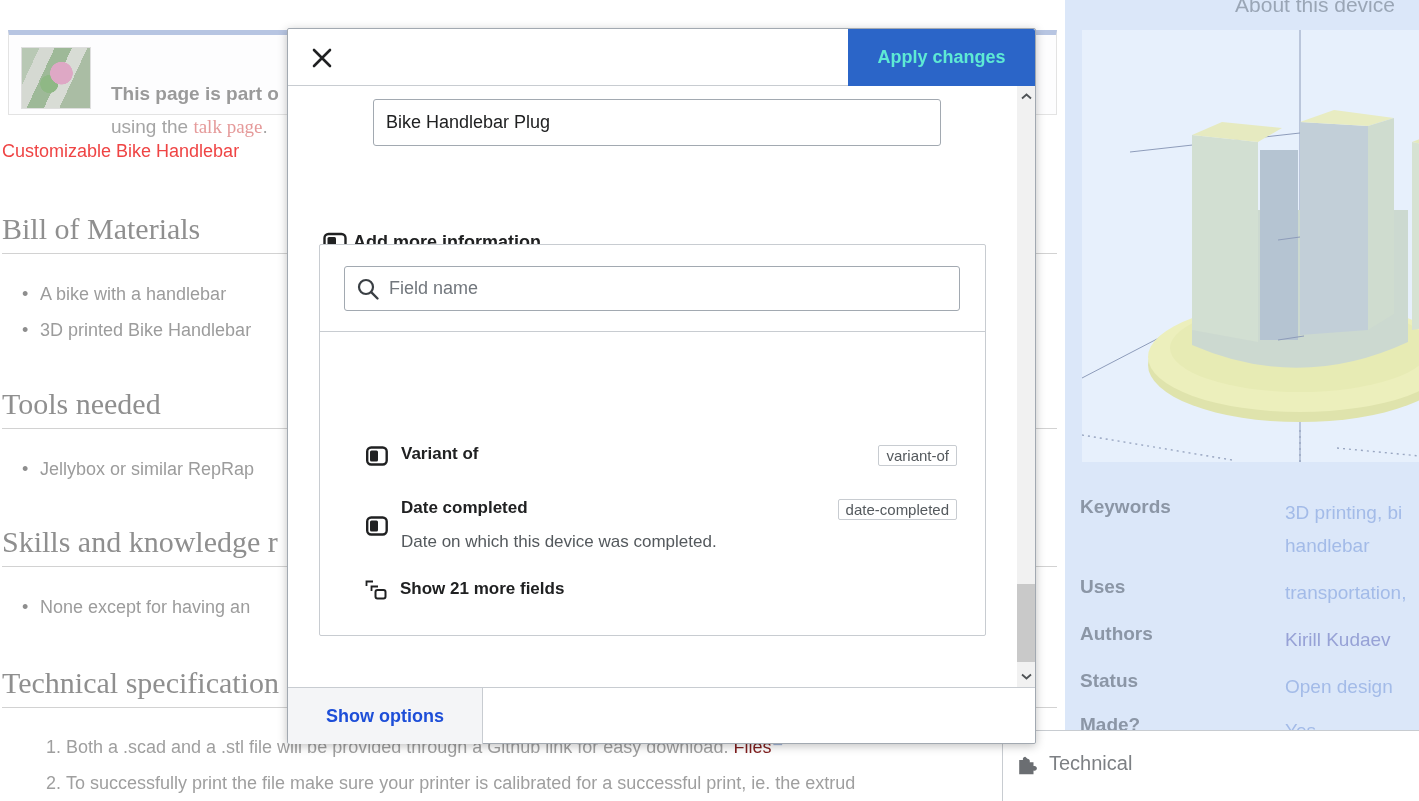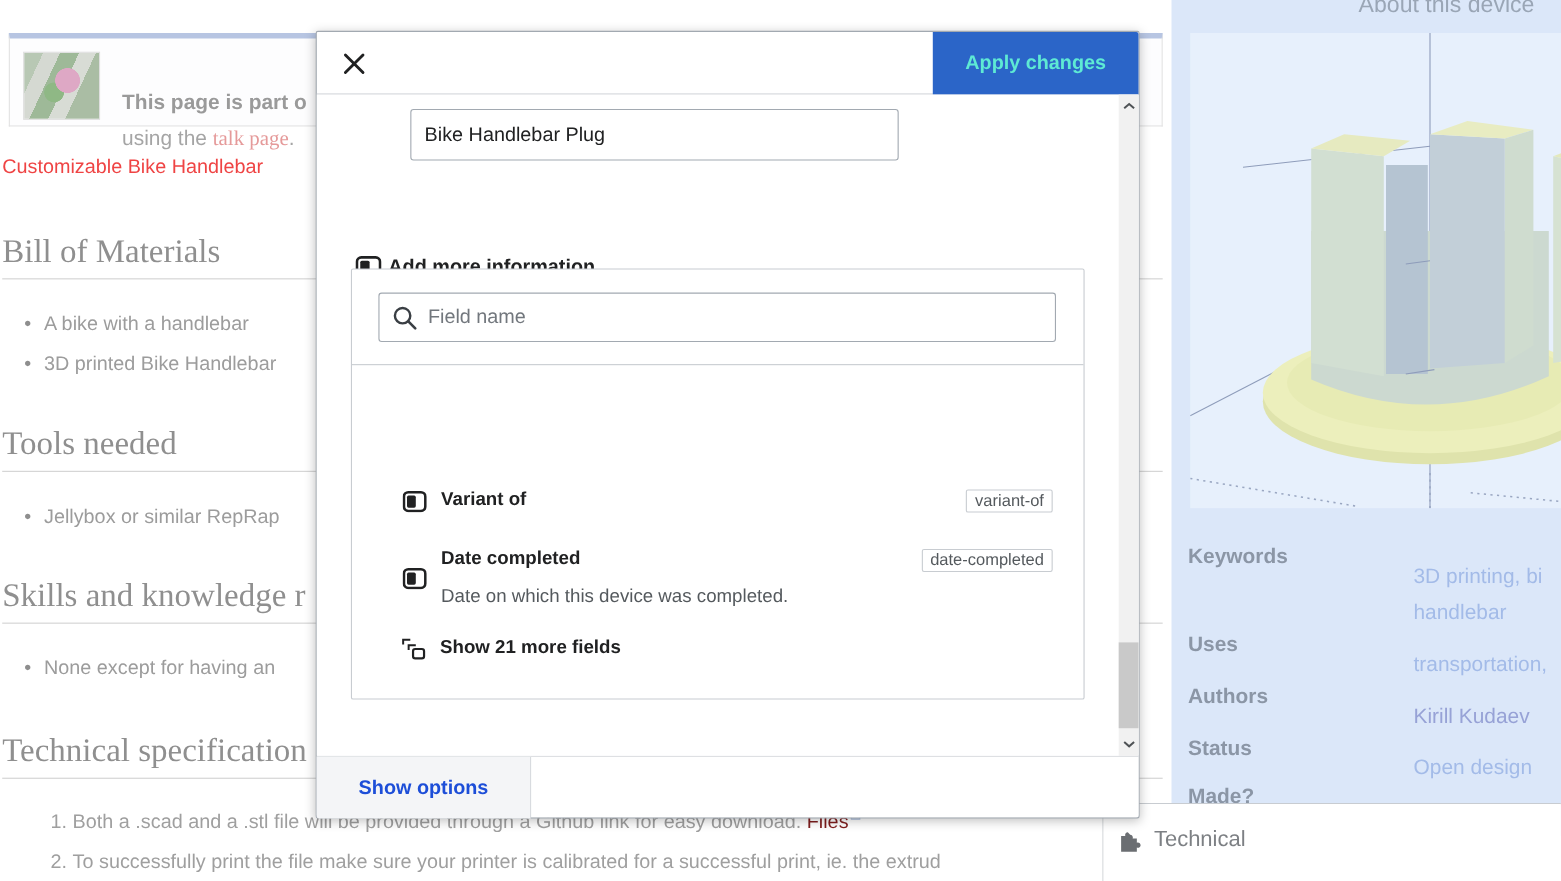--- a/index.html
+++ b/index.html
@@ -34,42 +34,42 @@
   .link-purple { color:#7f1d1d; }
   .ext-icon { display:inline-block; vertical-align:super; margin-left:2px; }
 
   
   #infobox { position:absolute; left:1065px; top:0; width:500px; height:760px;
     background:#dbe7f9; z-index:1; }
   .infobox-title { margin-top:-7px; text-align:center; font-size:21px; color:#9aa6b6; }
   .infobox-img { position:absolute; left:17px; top:30px; width:470px; height:432px; background:#e7f0fc; }
   .ib-row { position:absolute; left:0; width:100%; font-size:19px; }
   .ib-label { position:absolute; left:15px; font-weight:bold; color:#8b96a6; }
-  .ib-value { position:absolute; left:220px; color:#a3bbe8; line-height:33px;margin-top:12px; }
+  .ib-value { position:absolute; left:220px; color:#a3bbe8; line-height:33px; }
   .ib-authors { color:#97a2d6; }
 
   
   #template-popup { position:absolute; left:1002px; top:730px; width:417px; height:71px;
     background:#fff; border-top:1px solid #c8ccd1; border-left:1px solid #c8ccd1;
     border-radius:3px 0 0 0; z-index:2; }
   #template-popup .tp-label { position:absolute; left:46px; top:21px; font-size:20px; color:#7d8084; }
   #template-popup svg { position:absolute; left:14px; top:24px; }
 
   
   #dialog { position:absolute; left:287px; top:28px; width:749px; height:716px;
     background:#fff; border:1px solid #a2a9b1; border-radius:2px;
     box-shadow:0 2px 10px rgba(0,0,0,.25); z-index:10; }
   .dlg-header { position:absolute; left:0; right:0; top:0; height:57px; border-bottom:1px solid #c8ccd1; }
   .dlg-title { text-align:right; line-height:57px; font-weight:normal; font-size:19px; color:#202122; }
   .close-btn { position:absolute; left:18px; top:13px; width:32px; height:32px; cursor:pointer; }
   .apply-btn { position:absolute; right:0; top:0; width:187px; height:57px; background:#2b65c8;
     color:#5eead4; font-weight:bold; font-size:18px; border:0; border-radius:0 2px 0 0;
     text-align:center; line-height:57px; cursor:pointer; font-family:"Liberation Sans",sans-serif; }
   .dlg-body { position:absolute; left:0; right:0; top:57px; bottom:56px; background:#fff; }
-  .name-input { position:absolute; left:85px; top:13px; width:444px; height:47px;
+  .name-input { position:absolute; left:85px; top:13px; width:568px; height:47px;
     border:1px solid #a2a9b1; border-radius:3px; padding:0 12px; font-size:18px;
     color:#202122; font-family:"Liberation Sans",sans-serif; }
   .addmore { position:absolute; left:35px; top:146px; height:24px; }
   .addmore-label { position:absolute; left:65px; top:146px; font-weight:bold; font-size:18px; color:#202122; }
   .fields-box { position:absolute; left:31px; top:158px; width:667px; height:392px;
     border:1px solid #c8ccd1; border-radius:2px; background:#fff; }
   .search-box { position:absolute; left:24px; top:21px; width:616px; height:45px;
     border:1px solid #a2a9b1; border-radius:3px; }
   .search-box svg { position:absolute; left:11px; top:10px; }
   .search-input { position:absolute; inset:0; border:0; background:transparent;

